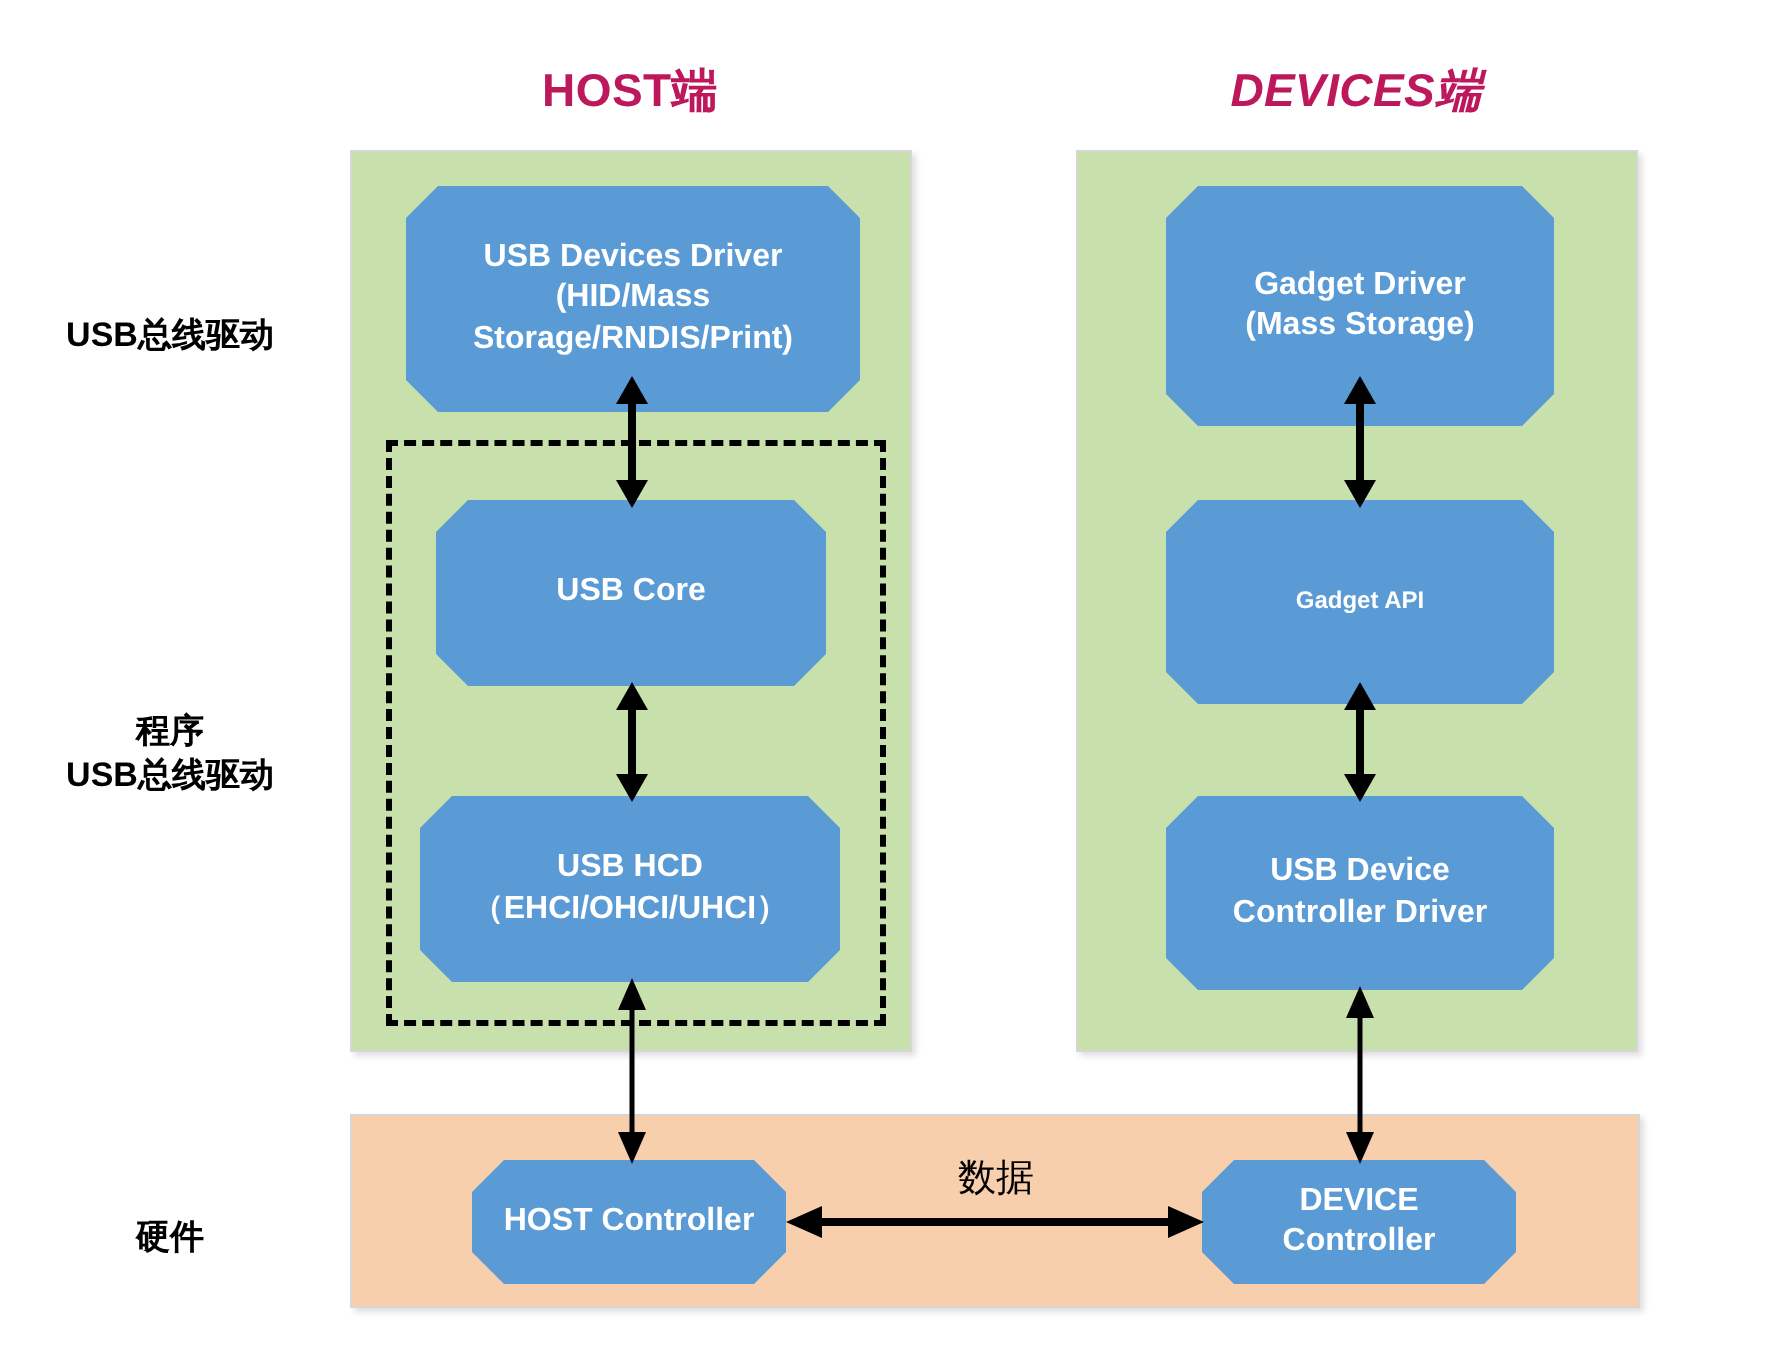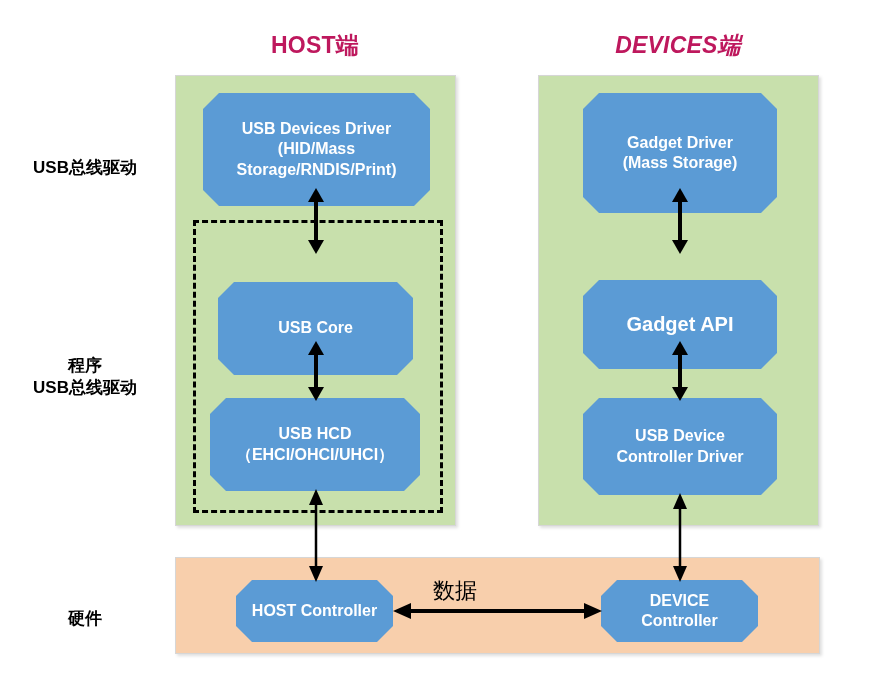--- a/index.html
+++ b/index.html
@@ -79,24 +79,25 @@
   }
   .node span{display:block;width:100%;}
 
   
   .arrow{position:absolute;}
   .arrow svg{display:block;overflow:visible;}
 
   
   .edge-label{
     position:absolute;
-    font-size:22px;
+    font-size:19px;
     font-weight:normal;
     color:#000000;
     white-space:nowrap;
+    text-align:center;
   }
 </style>
 </head>
 <body>
 
 <div id="stage">
 
   <div class="col-header" style="left:215px;top:30px;width:200px;">HOST端</div>
 
   <div class="col-header" style="left:578px;top:30px;width:200px;font-style:italic;">DEVICES端</div>
@@ -119,41 +120,41 @@
   <div class="dashed-box" style="left:193px;top:220px;width:250px;height:293px;"></div>
 
   <div class="node" style="left:203px;top:93px;width:227px;height:113px;font-size:16px;">
     <div>
       <span>USB Devices Driver</span>
       <span>(HID/Mass</span>
       <span>Storage/RNDIS/Print)</span>
     </div>
   </div>
 
-  <div class="node" style="left:218px;top:250px;width:195px;height:93px;font-size:16px;margin-top:32px;">
+  <div class="node" style="left:218px;top:250px;width:195px;height:93px;font-size:16px;">
     <div>
       <span>USB Core</span>
     </div>
   </div>
 
   <div class="node" style="left:210px;top:398px;width:210px;height:93px;font-size:16px;">
     <div>
       <span>USB HCD</span>
       <span>（EHCI/OHCI/UHCI）</span>
     </div>
   </div>
 
   <div class="node" style="left:583px;top:93px;width:194px;height:120px;font-size:16px;">
     <div>
       <span>Gadget Driver</span>
       <span>(Mass Storage)</span>
     </div>
   </div>
 
-  <div class="node" style="left:583px;top:250px;width:194px;height:89px;font-size:20px;margin-top:30px;">
+  <div class="node" style="left:583px;top:250px;width:194px;height:102px;font-size:12px;">
     <div>
       <span>Gadget API</span>
     </div>
   </div>
 
   <div class="node" style="left:583px;top:398px;width:194px;height:97px;font-size:16px;">
     <div>
       <span>USB Device</span>
       <span>Controller Driver</span>
     </div>

